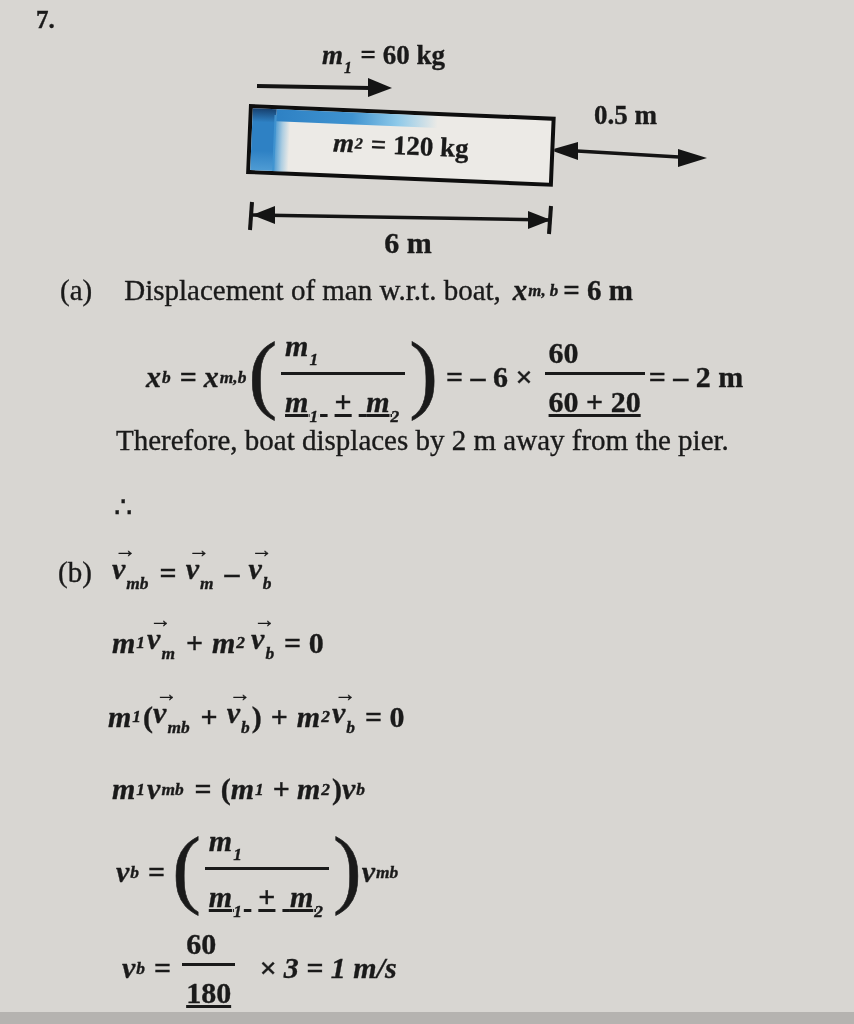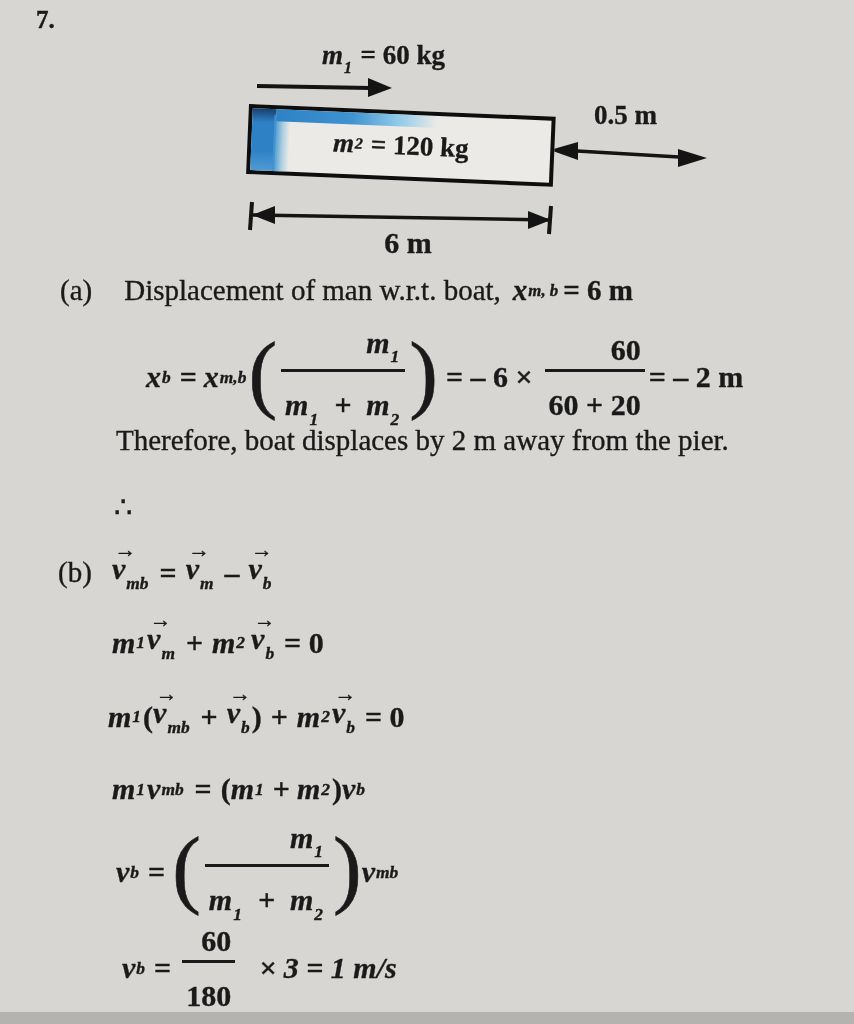--- a/index.html
+++ b/index.html
@@ -14,22 +14,22 @@
   .it{font-style:italic;}
   .up{font-style:normal;}
   .b{font-weight:700;}
   .sb{font-size:0.58em;font-style:italic;vertical-align:-0.55em;margin-left:1px;margin-right:2px;font-weight:inherit;}
   .op{font-style:normal;margin:0 9px;}
   .opn{font-style:normal;margin:0 7px;}
   
   .vec{position:relative;display:inline-block;}
   .vec .arr{position:absolute;left:0.12em;top:-0.66em;font-size:0.72em;font-style:normal;letter-spacing:-1px;}
   
-  .frac{display:inline-flex;flex-direction:column;align-items:flex-end;vertical-align:middle;line-height:1.25;margin:0 4px;}
-  .frac .den{border-top:3px solid #1a1a1a;padding:14px 4px 0 4px;}
+  .frac{display:inline-flex;flex-direction:column;align-items:flex-start;vertical-align:middle;line-height:1.25;margin:0 4px;}
+  .frac .den{border-top:3px solid #1a1a1a;padding:8px 4px 0 4px;text-decoration:underline;}
   .frac .num{padding:0 4px 1px 4px;}
   
   .bp{font-style:normal;font-weight:400;font-size:86px;line-height:1;align-self:center;margin-top:-8px;-webkit-text-stroke:0.6px #1a1a1a;}
   
   #boat{
     left:249px;top:104px;width:299px;height:62px;
     border:4px solid #0e0e0e;background:#eceae6;
     transform:rotate(2.4deg);transform-origin:left top;
   }
   #boat .water-left{position:absolute;left:0;top:0;width:24px;height:100%;

